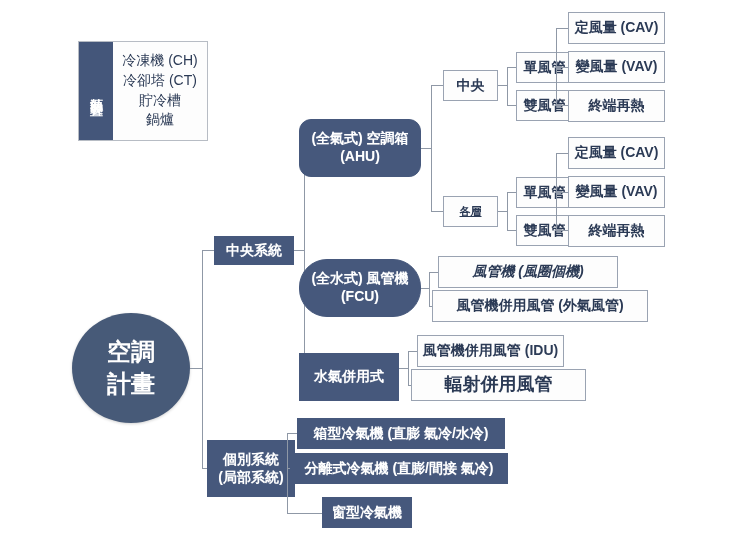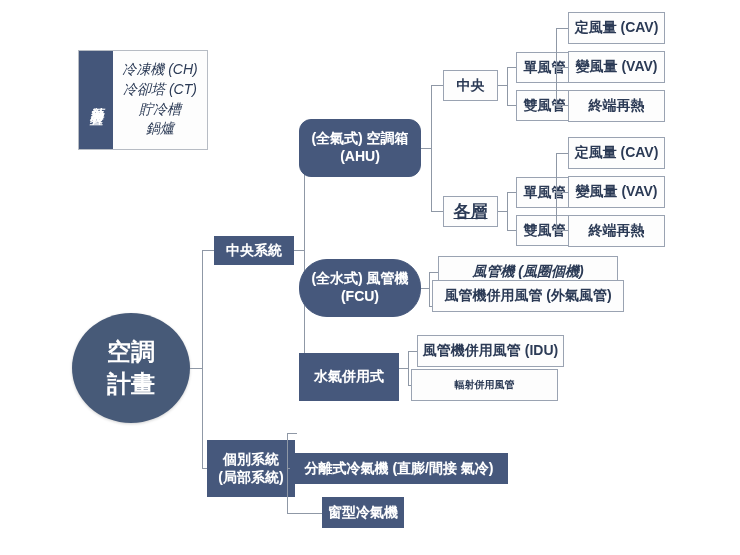--- a/index.html
+++ b/index.html
@@ -61,21 +61,21 @@
   
   .ln{position:absolute;background:#8f98a6;}
   .lnh{height:1px;}
   .lnv{width:1px;}
 </style>
 </head>
 <body>
 
 <div id="canvas">
 
-  <div class="hs-wrap" style="left:78px;top:50px;width:130px;height:100px;font-style:italic;">
+  <div class="hs-wrap" style="left:78px;top:41px;width:130px;height:100px;">
     <div class="hs-left">熱源裝置</div>
     <div class="hs-right">
       <span>冷凍機 (CH)</span>
       <span>冷卻塔 (CT)</span>
       <span>貯冷槽</span>
       <span>鍋爐</span>
     </div>
   </div>
 
   <div class="ellipse" style="left:72px;top:313px;width:118px;height:110px;font-size:24px;font-weight:bold;">空調
@@ -119,21 +119,21 @@
   <div class="ln lnh" style="left:555px;top:105px;width:13px;"></div>
   <div class="ln lnv" style="left:556px;top:28px;height:77px;"></div>
   <div class="ln lnh" style="left:556px;top:28px;width:12px;"></div>
   <div class="ln lnh" style="left:556px;top:67px;width:12px;"></div>
   <div class="ln lnh" style="left:556px;top:105px;width:12px;"></div>
 
   <div class="node outline" style="left:568px;top:12px;width:97px;height:32px;font-size:14px;">定風量 (CAV)</div>
   <div class="node outline" style="left:568px;top:51px;width:97px;height:32px;font-size:14px;">變風量 (VAV)</div>
   <div class="node outline" style="left:568px;top:90px;width:97px;height:32px;font-size:14px;">終端再熱</div>
 
-  <div class="node outline" style="left:443px;top:196px;width:55px;height:31px;font-size:17px;text-decoration:underline;">各層</div>
+  <div class="node outline" style="left:443px;top:196px;width:55px;height:31px;font-size:11px;text-decoration:underline;">各層</div>
   <div class="ln lnh" style="left:498px;top:211px;width:9px;"></div>
   <div class="ln lnv" style="left:507px;top:192px;height:38px;"></div>
   <div class="ln lnh" style="left:507px;top:192px;width:9px;"></div>
   <div class="ln lnh" style="left:507px;top:230px;width:9px;"></div>
 
   <div class="node outline" style="left:516px;top:177px;width:57px;height:31px;font-size:14px;">單風管</div>
   <div class="node outline" style="left:516px;top:215px;width:57px;height:31px;font-size:14px;">雙風管</div>
 
   <div class="ln lnh" style="left:555px;top:192px;width:13px;"></div>
   <div class="ln lnh" style="left:555px;top:230px;width:13px;"></div>
@@ -148,34 +148,35 @@
 
   <div class="node fill" style="left:299px;top:259px;width:122px;height:58px;font-size:14px;border-radius:28px;">(全水式) 風管機
 (FCU)</div>
 
   <div class="ln lnh" style="left:421px;top:288px;width:8px;"></div>
   <div class="ln lnv" style="left:429px;top:272px;height:34px;"></div>
   <div class="ln lnh" style="left:429px;top:272px;width:9px;"></div>
   <div class="ln lnh" style="left:429px;top:306px;width:9px;"></div>
 
   <div class="node outline" style="left:438px;top:256px;width:180px;height:32px;font-size:14px;font-style:italic;">風管機 (風圈個機)</div>
-  <div class="node outline" style="left:432px;top:280px;width:192px;height:32px;font-size:14px;text-align:center;">風管機併用風管 (外氣風管)</div>
+  <div class="node outline" style="left:432px;top:290px;width:216px;height:32px;font-size:14px;text-align:center;">風管機併用風管 (外氣風管)</div>
 
   <div class="node fill" style="left:299px;top:353px;width:100px;height:48px;font-size:14px;">水氣併用式</div>
 
   <div class="ln lnh" style="left:399px;top:368px;width:9px;"></div>
   <div class="ln lnv" style="left:408px;top:351px;height:34px;"></div>
   <div class="ln lnh" style="left:408px;top:351px;width:9px;"></div>
   <div class="ln lnh" style="left:408px;top:385px;width:9px;"></div>
 
   <div class="node outline" style="left:417px;top:335px;width:147px;height:32px;font-size:14px;">風管機併用風管 (IDU)</div>
-  <div class="node outline" style="left:411px;top:369px;width:147px;height:32px;font-size:10px;">輻射併用風管</div>
+  <div class="node outline" style="left:411px;top:369px;width:175px;height:32px;font-size:18px;">輻射併用風管</div>
 
   <div class="ln lnh" style="left:295px;top:468px;width:8px;"></div>
   <div class="ln lnv" style="left:287px;top:433px;height:80px;"></div>
   <div class="ln lnh" style="left:287px;top:433px;width:10px;"></div>
   <div class="ln lnh" style="left:287px;top:468px;width:10px;"></div>
   <div class="ln lnh" style="left:287px;top:513px;width:35px;"></div>
 
+  <div class="node fill" style="left:297px;top:418px;width:208px;height:31px;font-size:14px;">箱型冷氣機 (直膨 氣冷/水冷)</div>
   <div class="node fill" style="left:290px;top:453px;width:218px;height:31px;font-size:14px;">分離式冷氣機 (直膨/間接 氣冷)</div>
-  <div class="node fill" style="left:322px;top:497px;width:82px;height:31px;font-size:14px;">窗型冷氣機</div>
+  <div class="node fill" style="left:322px;top:497px;width:90px;height:31px;font-size:14px;">窗型冷氣機</div>
 
 </div>
 
 </body></html>

